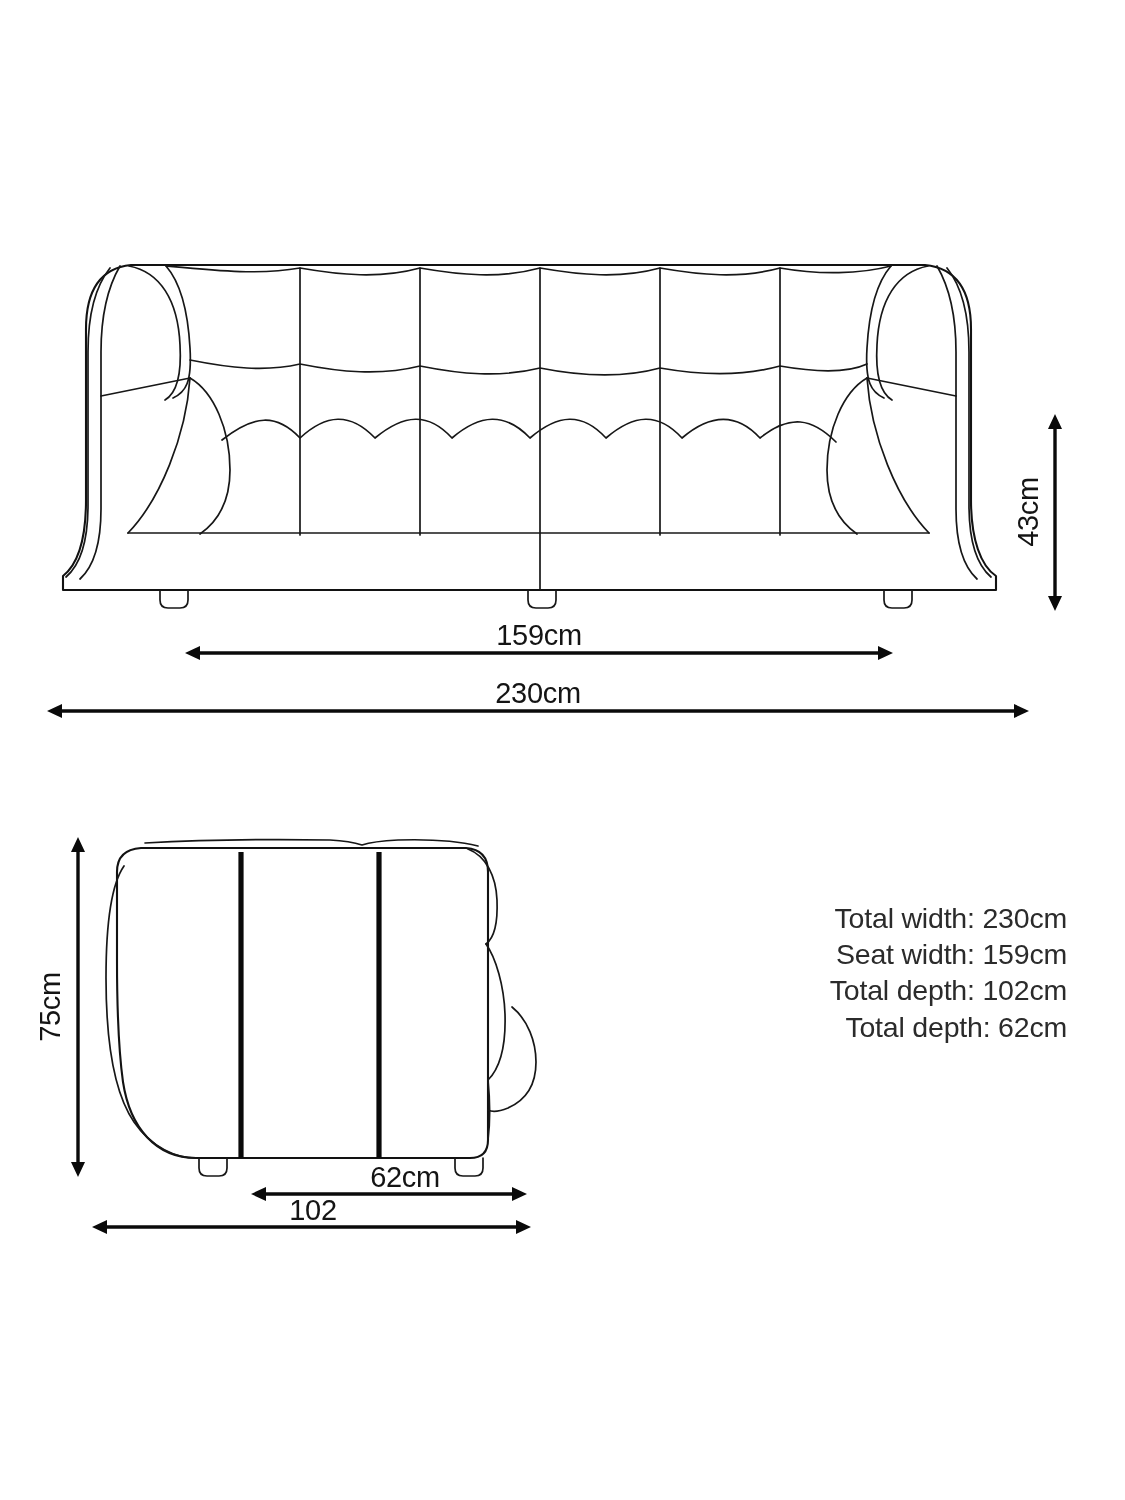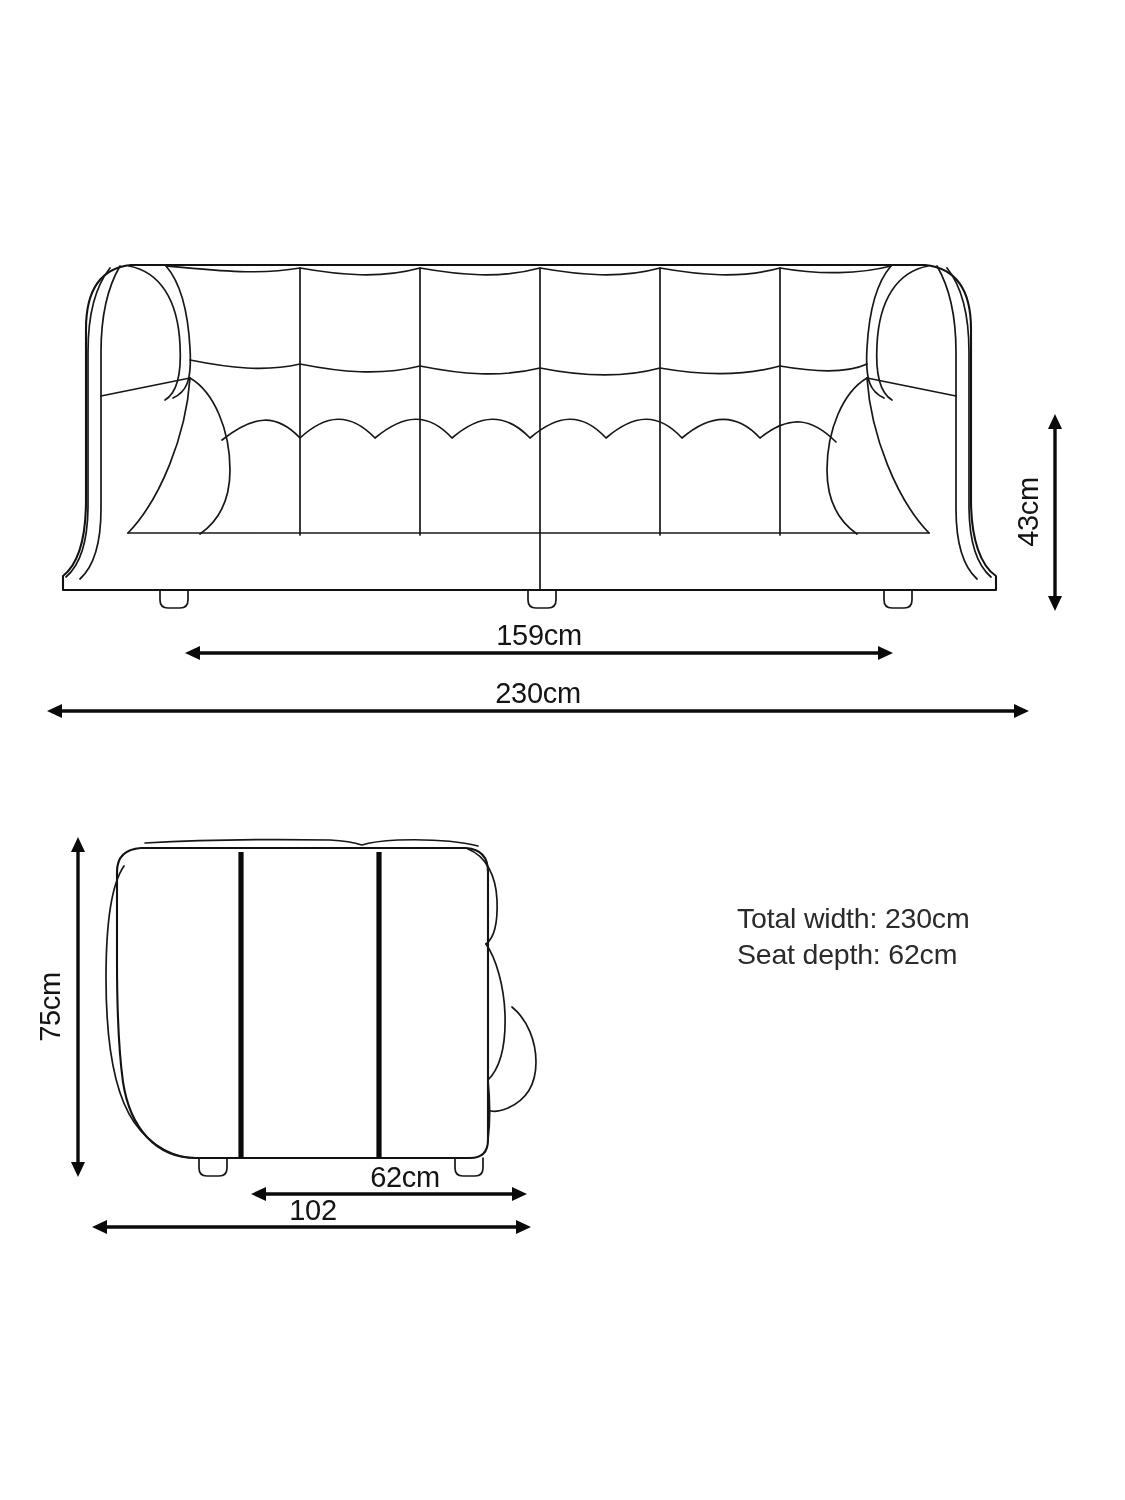--- a/index.html
+++ b/index.html
@@ -67,20 +67,21 @@
     font-family: "Liberation Sans", sans-serif;
     font-size: 29px;
     fill: #141414;
     letter-spacing: -0.3px;
   }
   .spec-list {
     position: absolute;
     left: 737px;
     top: 900px;
     width: 330px;
+    text-align: right;
   }
   .spec-line {
     font-family: "Liberation Sans", sans-serif;
     font-size: 28.5px;
     line-height: 36.2px;
     color: #2b2b2b;
     white-space: nowrap;
     letter-spacing: -0.2px;
   }
 </style>
@@ -267,16 +268,18 @@
       <text class="dimtext" x="405" y="1187" text-anchor="middle">62cm</text>
 
       <line class="dim-line" x1="107" y1="1227" x2="516" y2="1227" marker-start="url(#ah-l)" marker-end="url(#ah-r)"></line>
       <text class="dimtext" x="313" y="1220" text-anchor="middle">102</text>
     </g>
 
   </svg>
 
   <div class="spec-list">
     <div class="spec-line">Total width: 230cm</div>
-    <div class="spec-line">Seat depth: 62cm</div>
+    <div class="spec-line">Seat width: 159cm</div>
+    <div class="spec-line">Total depth: 102cm</div>
+    <div class="spec-line">Total depth: 62cm</div>
   </div>
 
 </div>
 
 </body></html>

